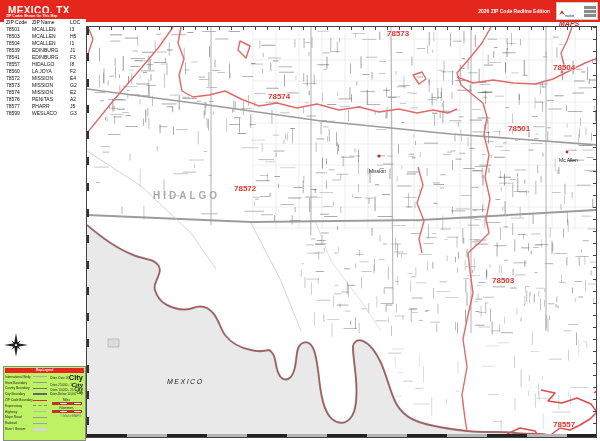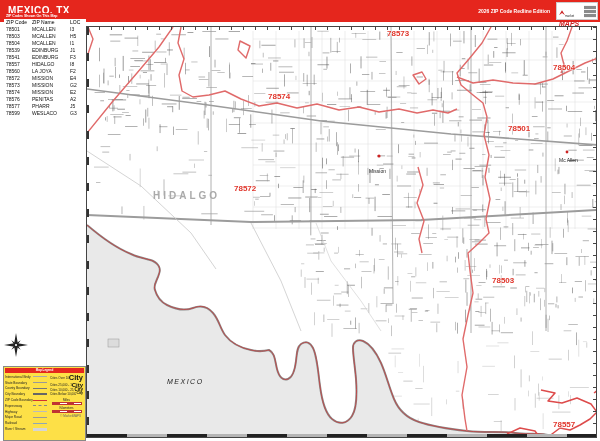--- a/index.html
+++ b/index.html
@@ -50,21 +50,21 @@
   .county-label { position:absolute; left:66px; top:163px; color:#aaa; font-size:10px;
     letter-spacing:3px; font-weight:bold; }
   .country-label { position:absolute; left:80px; top:351px; color:#222; font-size:7px;
     font-style:italic; letter-spacing:1.5px; }
 
   
   .compass { position:absolute; left:3px; top:330px; }
 
   
   .legend { position:absolute; left:3px; top:366px; width:83px; height:75px;
-    border:1px solid #888; background:#fde047; padding:1px 1px 0 1px; }
+    border:1px solid #888; background:#bef264; padding:1px 1px 0 1px; }
   .legend-bar { height:5px; background:#e5261d; color:#fff; font-size:3px; line-height:5px;
     text-align:center; font-weight:bold; white-space:nowrap; overflow:hidden; }
   .legend-body { display:flex; margin-top:1px; }
   .lcol { width:43px; }
   .lrow { display:flex; align-items:center; height:5.8px; }
   .ltxt { flex:1; font-size:3.2px; color:#222; white-space:nowrap; overflow:hidden; }
   .lsamp { width:14px; margin-right:1px; height:0; }
   .ls-0 { border-top:1px solid #aaa; } .ls-1 { border-top:1px solid #999; }
   .ls-2 { border-top:1px solid #777; } .ls-3 { border-top:2px solid #666; }
   .ls-4 { border-top:1.5px solid #d23030; } .ls-5 { border-top:1px dashed #888; }

